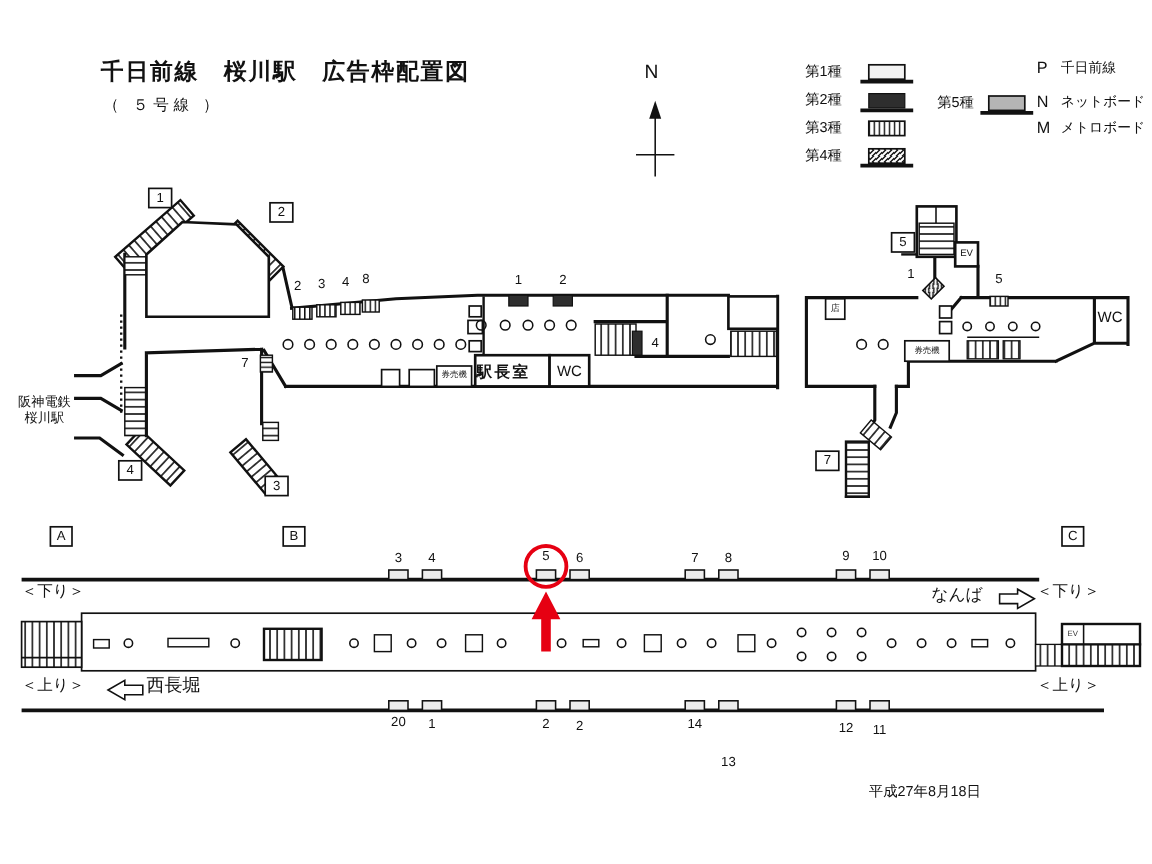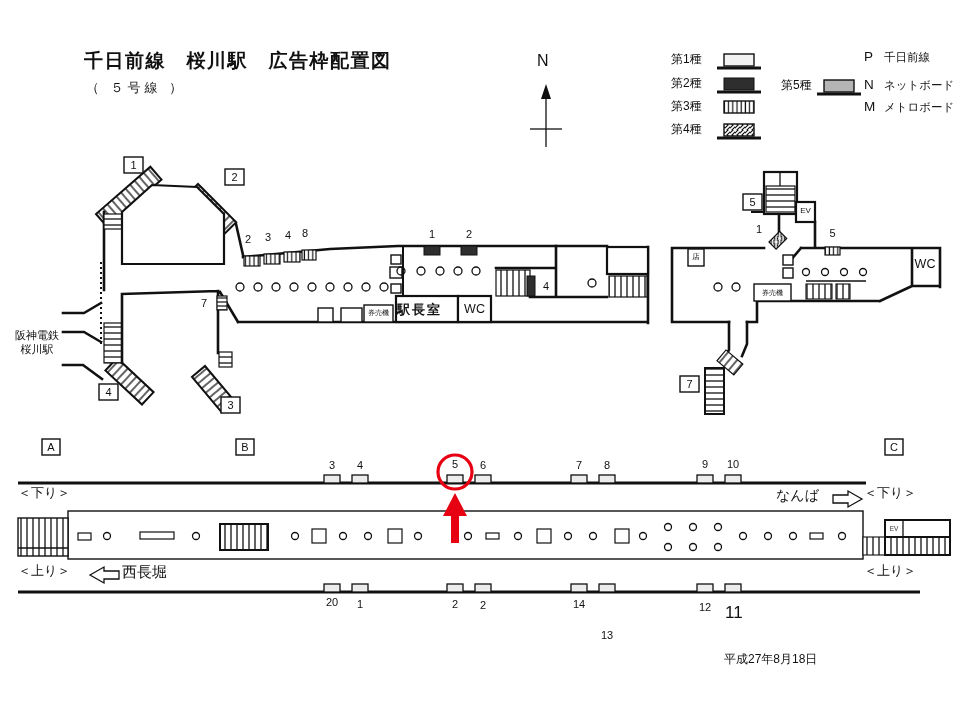--- a/index.html
+++ b/index.html
@@ -305,21 +305,21 @@
 <div class="t c" style="left:697px;top:458px;width:16px;font-size:11px">9</div>
 <div class="t c" style="left:725px;top:458px;width:16px;font-size:11px">10</div>
 
 <div class="t c" style="left:324px;top:596px;width:16px;font-size:11px">20</div>
 <div class="t c" style="left:352px;top:598px;width:16px;font-size:11px">1</div>
 <div class="t c" style="left:447px;top:598px;width:16px;font-size:11px">2</div>
 <div class="t c" style="left:475px;top:599px;width:16px;font-size:11px">2</div>
 <div class="t c" style="left:571px;top:598px;width:16px;font-size:11px">14</div>
 <div class="t c" style="left:599px;top:629px;width:16px;font-size:11px">13</div>
 <div class="t c" style="left:697px;top:601px;width:16px;font-size:11px">12</div>
-<div class="t c" style="left:725px;top:603px;width:16px;font-size:17px">11</div>
+<div class="t c" style="left:725px;top:603px;width:16px;font-size:11px">11</div>
 
 <div class="t" style="left:18px;top:486px;font-size:13px">＜下り＞</div>
 <div class="t" style="left:18px;top:564px;font-size:13px">＜上り＞</div>
 <div class="t" style="left:864px;top:486px;font-size:13px">＜下り＞</div>
 <div class="t" style="left:864px;top:564px;font-size:13px">＜上り＞</div>
 <div class="t" style="left:776px;top:487px;font-size:14px">なんば</div>
 <div class="t" style="left:122px;top:563px;font-size:15px">西長堀</div>
 <div class="t c" style="left:886px;top:525px;width:16px;font-size:6.5px;color:#333">EV</div>
 
 <div class="t" style="left:724px;top:653px;font-size:12px">平成27年8月18日</div>

